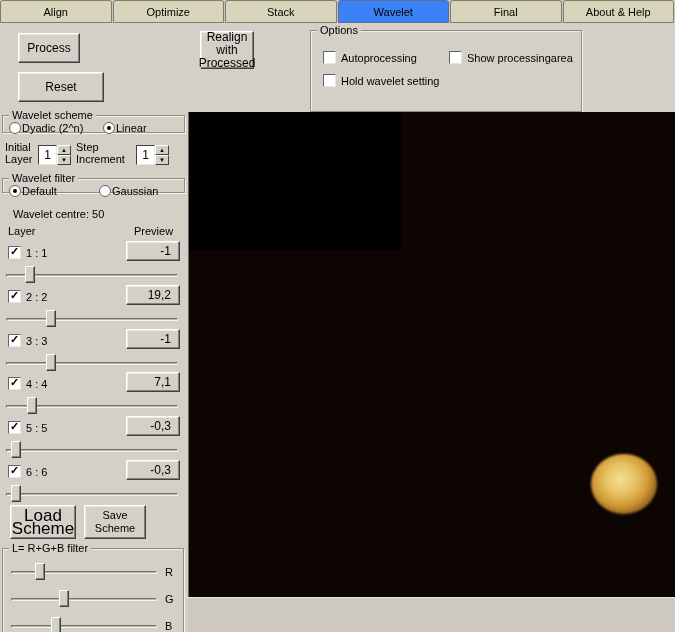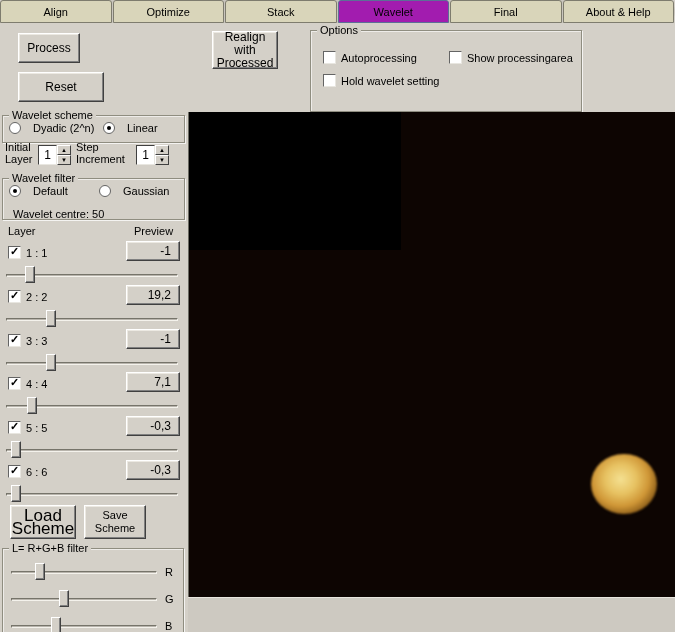--- a/index.html
+++ b/index.html
@@ -5,40 +5,40 @@
   * { margin:0; padding:0; box-sizing:border-box; }
   html,body { width:675px; height:632px; }
   body { font-family:"Liberation Sans", sans-serif; font-size:11px; color:#000; }
   .app { position:relative; width:675px; height:632px; background:#d4d0c8; overflow:hidden; }
 
   
   .tabbar { position:absolute; left:0; top:0; width:675px; height:23px; display:flex; background:#c9c5bd;border-radius:11px; }
   .tab { flex:1; display:flex; align-items:center; justify-content:center;
          background:#d9d5ba; border:1px solid #7e7c6e; border-bottom:1px solid #7e7c6e;
          border-radius:3px 3px 0 0; margin-right:1px; cursor:default; }
-  .tab.selected { background:#a21caf; border-color:#5c6f96; }
+  .tab.selected { background:#3b82f6; border-color:#5c6f96; }
 
   
   .btn { position:absolute; background:#d4d0c8; text-align:center;
          border:1px solid; border-color:#ffffff #404040 #404040 #ffffff;
          box-shadow:inset -1px -1px 0 #808080, inset 1px 1px 0 #ece9e2;
          display:flex; flex-direction:column; align-items:center; justify-content:center;
          font-size:12px; line-height:13px; cursor:default; }
   .btn .green-bar { position:absolute; left:2px; right:2px; bottom:1px; height:3px; background:#00c800; }
 
   
   .gb { position:absolute; border:1px solid #8f8d80; box-shadow:1px 1px 0 rgba(255,255,255,.75), inset 1px 1px 0 rgba(255,255,255,.6); }
   .gb-title { position:absolute; top:-7px; left:6px; background:#d4d0c8; padding:0 3px; font-size:11px; white-space:nowrap; }
 
   
   .chk-row { position:absolute; display:flex; align-items:center; gap:5px; white-space:nowrap; }
   .chk { width:13px; height:13px; background:#fff; border:1px solid; flex:0 0 13px;
          border-color:#646464 #e8e6e0 #e8e6e0 #646464; position:relative; }
   .chk .mark { position:absolute; left:1px; top:-2px; font-size:11px; font-weight:bold; }
-  .radio-row { position:absolute; display:flex; align-items:center; gap:12px; white-space:nowrap;justify-content:space-between; }
+  .radio-row { position:absolute; display:flex; align-items:center; gap:1px; white-space:nowrap;justify-content:space-between; }
   .radio { width:12px; height:12px; border-radius:50%; background:#fff; border:1px solid #646464; position:relative; flex:0 0 12px; }
   .radio.on::after { content:""; position:absolute; left:3px; top:3px; width:4px; height:4px; border-radius:50%; background:#000; }
 
   
   .spin { position:absolute; display:flex; height:20px; }
   .spin .edit { width:19px; height:20px; background:#fff; border:1px solid; border-color:#404040 #e8e6e0 #e8e6e0 #404040;
                 display:flex; align-items:center; justify-content:center; font-size:12px; }
   .spin .updown { width:14px; display:flex; flex-direction:column; }
   .spin .sbtn { flex:1; background:#d4d0c8; border:1px solid; border-color:#fff #404040 #404040 #fff;
                 font-size:6px; line-height:8px; text-align:center; overflow:hidden; }
@@ -79,21 +79,21 @@
     <div class="tab">Align</div>
     <div class="tab">Optimize</div>
     <div class="tab">Stack</div>
     <div class="tab selected">Wavelet</div>
     <div class="tab">Final</div>
     <div class="tab">About &amp; Help</div>
   </div>
 
   <div class="btn" style="left:18px;top:33px;width:62px;height:30px">Process</div>
   <div class="btn" style="left:18px;top:72px;width:86px;height:30px">Reset</div>
-  <div class="btn" style="left:212px;top:31px;width:66px;height:38px">
+  <div class="btn" style="left:200px;top:31px;width:54px;height:38px">
     <span>Realign with</span>
     <span>Processed</span>
   </div>
 
   <div class="gb" style="left:310px;top:30px;width:272px;height:82px">
     <span class="gb-title">Options</span>
     <div class="chk-row" style="left:12px;top:20px">
       <span class="chk"></span>
       <span>Autoprocessing</span>
     </div>
@@ -102,21 +102,21 @@
       <span>Show processingarea</span>
     </div>
     <div class="chk-row" style="left:12px;top:43px">
       <span class="chk"></span>
       <span>Hold wavelet setting</span>
     </div>
   </div>
 
   <div class="panel">
 
-    <div class="gb" style="left:2px;top:5px;width:183px;height:28px">
+    <div class="gb" style="left:2px;top:5px;width:183px;height:18px">
       <span class="gb-title">Wavelet scheme</span>
       <div class="radio-row" style="left:6px;top:6px">
         <span class="radio"></span>
         <span>Dyadic (2^n)</span>
       </div>
       <div class="radio-row" style="left:100px;top:6px">
         <span class="radio on"></span>
         <span>Linear</span>
       </div>
     </div>
@@ -133,21 +133,21 @@
     <span class="static" style="left:76px;top:31px">Step</span>
     <span class="static" style="left:76px;top:43px">Increment</span>
     <div class="spin" style="left:136px;top:35px">
       <span class="edit">1</span>
       <span class="updown">
         <span class="sbtn">▲</span>
         <span class="sbtn">▼</span>
       </span>
     </div>
 
-    <div class="gb" style="left:2px;top:68px;width:183px;height:42px">
+    <div class="gb" style="left:2px;top:68px;width:183px;height:15px">
       <span class="gb-title">Wavelet filter</span>
       <div class="radio-row" style="left:6px;top:6px">
         <span class="radio on"></span>
         <span>Default</span>
       </div>
       <div class="radio-row" style="left:96px;top:6px">
         <span class="radio"></span>
         <span>Gaussian</span>
       </div>
     </div>

